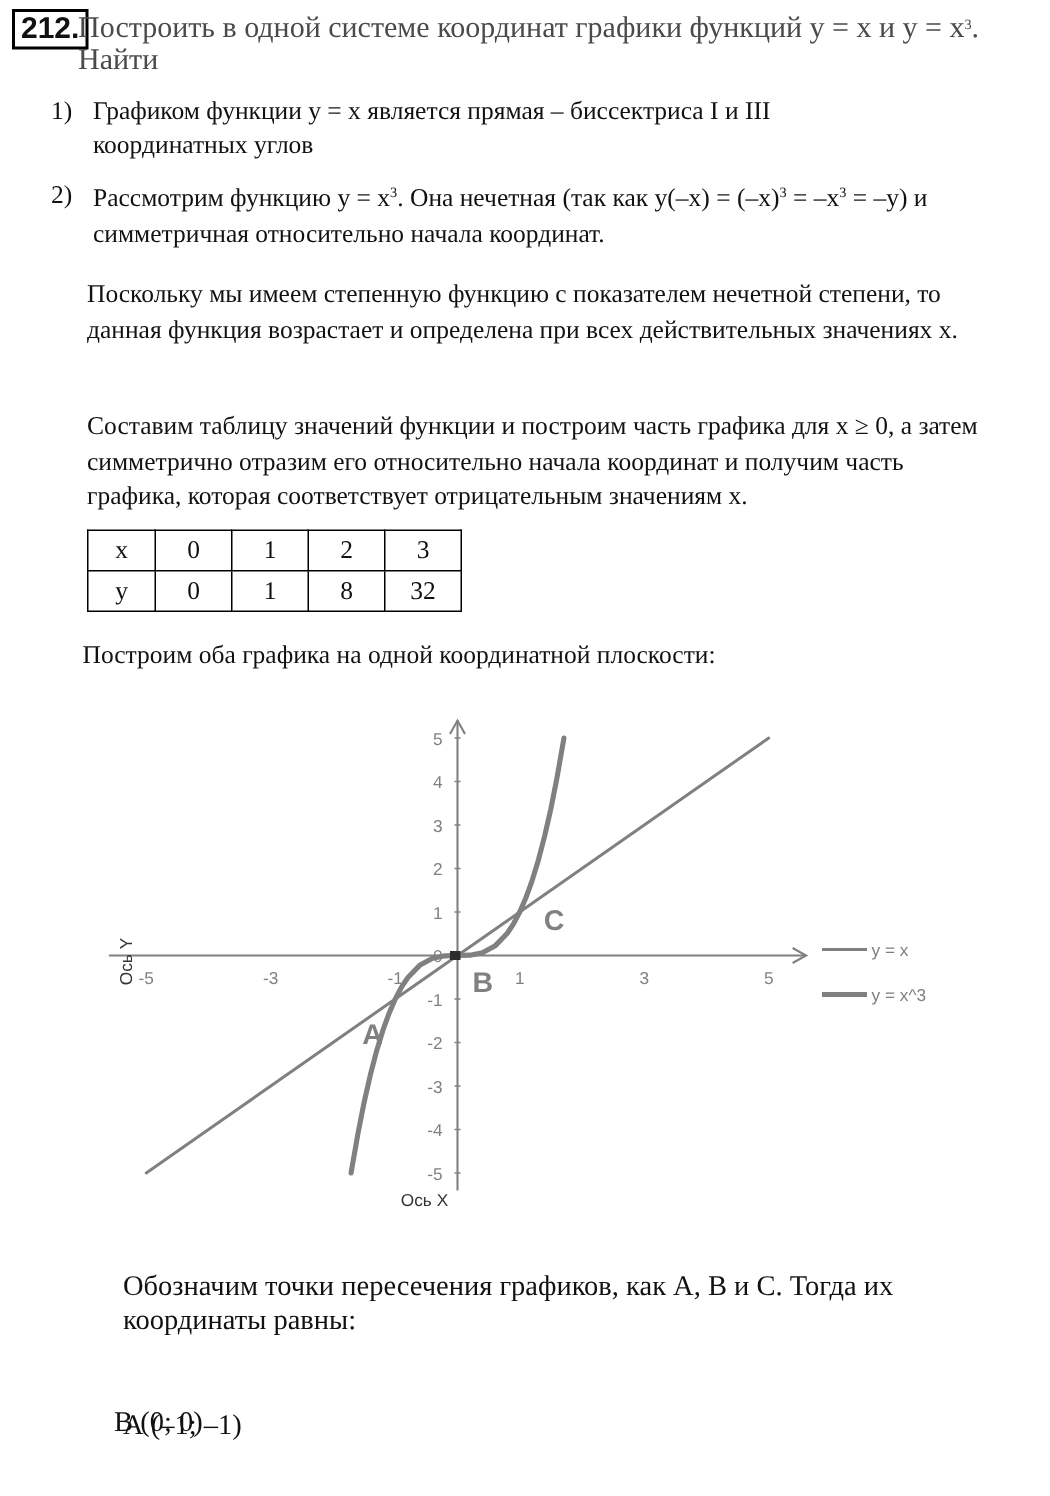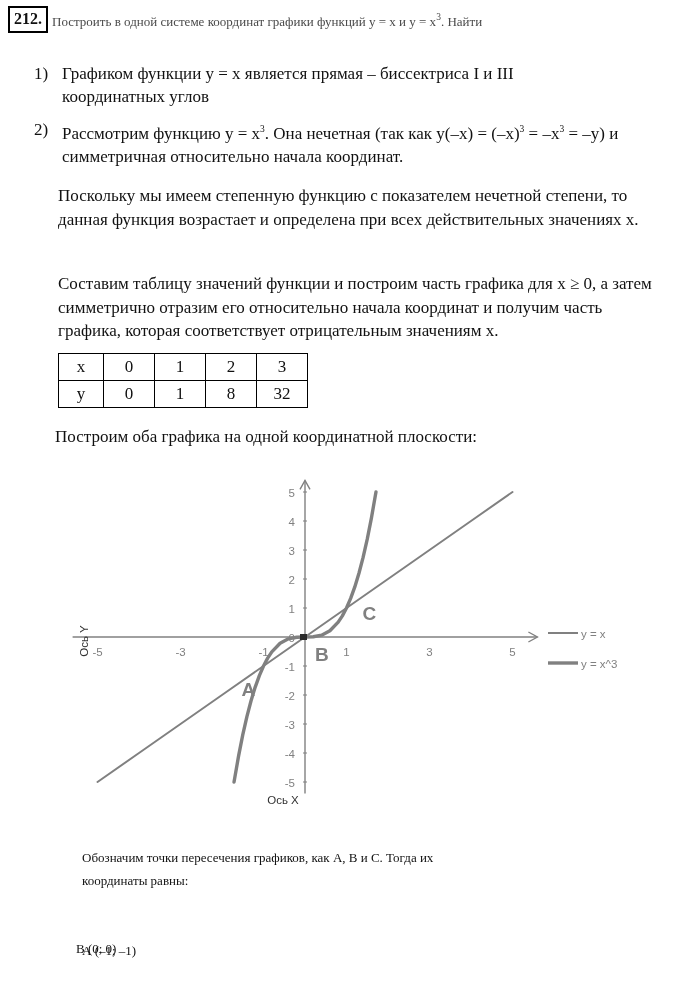--- a/index.html
+++ b/index.html
@@ -19,31 +19,31 @@
   
   .problem-header {
     position: absolute;
     left: 8px;
     top: 6px;
     width: 684px;
   }
   .prob-num {
     display: inline-block;
     border: 2px solid #000;
-    font-family: Liberation Serif, serif;
+    font-family: Liberation Sans, sans-serif;
     font-weight: bold;
-    font-size: 16px;
+    font-size: 20px;
     line-height: 20px;
     padding: 1px 4px 2px 4px;
     vertical-align: top;
     margin-top: 0px;
   }
   .prob-text {
     display: inline;
-    font-size: 13px;
+    font-size: 20px;
     line-height: 19px;
     color: #4a4a4a;
     font-family: "Liberation Serif", serif;
   }
   .prob-body {
     position: absolute;
     left: 52px;
     top: 8px;
     width: 640px;
     font-size: 14.5px;
@@ -96,21 +96,21 @@
     left: 60px;
     top: 455px;
     width: 620px;
     height: 365px;
   }
   .chart-svg { display: block; }
 
   
   .ans-line {
     position: absolute;
-    font-size: 13px;
+    font-size: 19px;
     line-height: 23.5px;
   }
 </style>
 </head>
 <body>
 
 <div class="problem-header">
   <span class="prob-num">212.</span>
 </div>
 <div class="prob-body">

